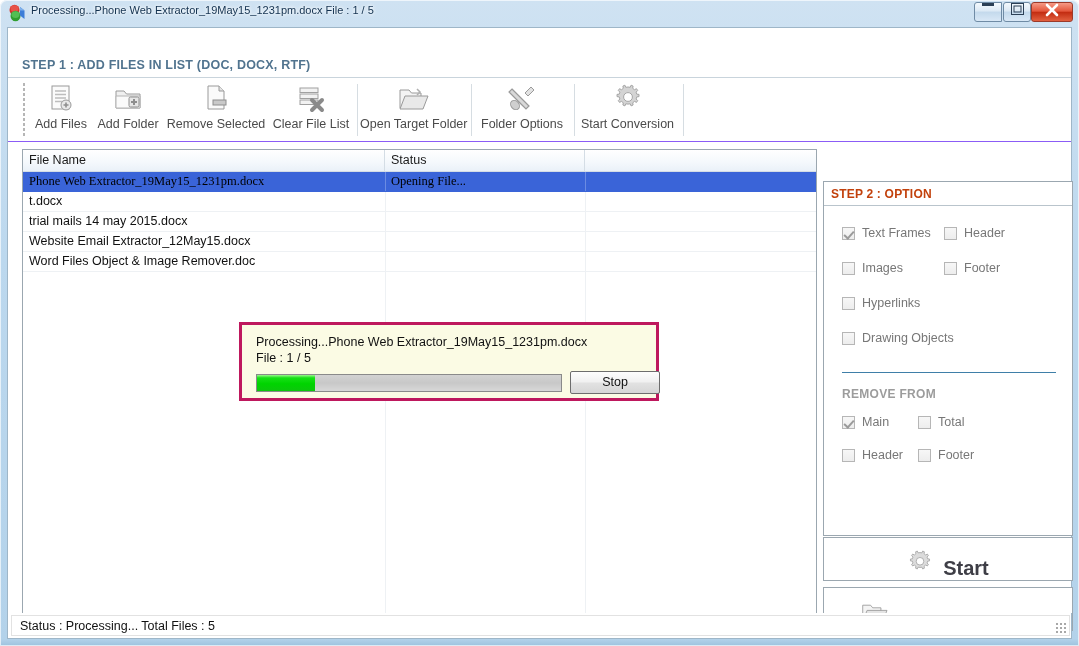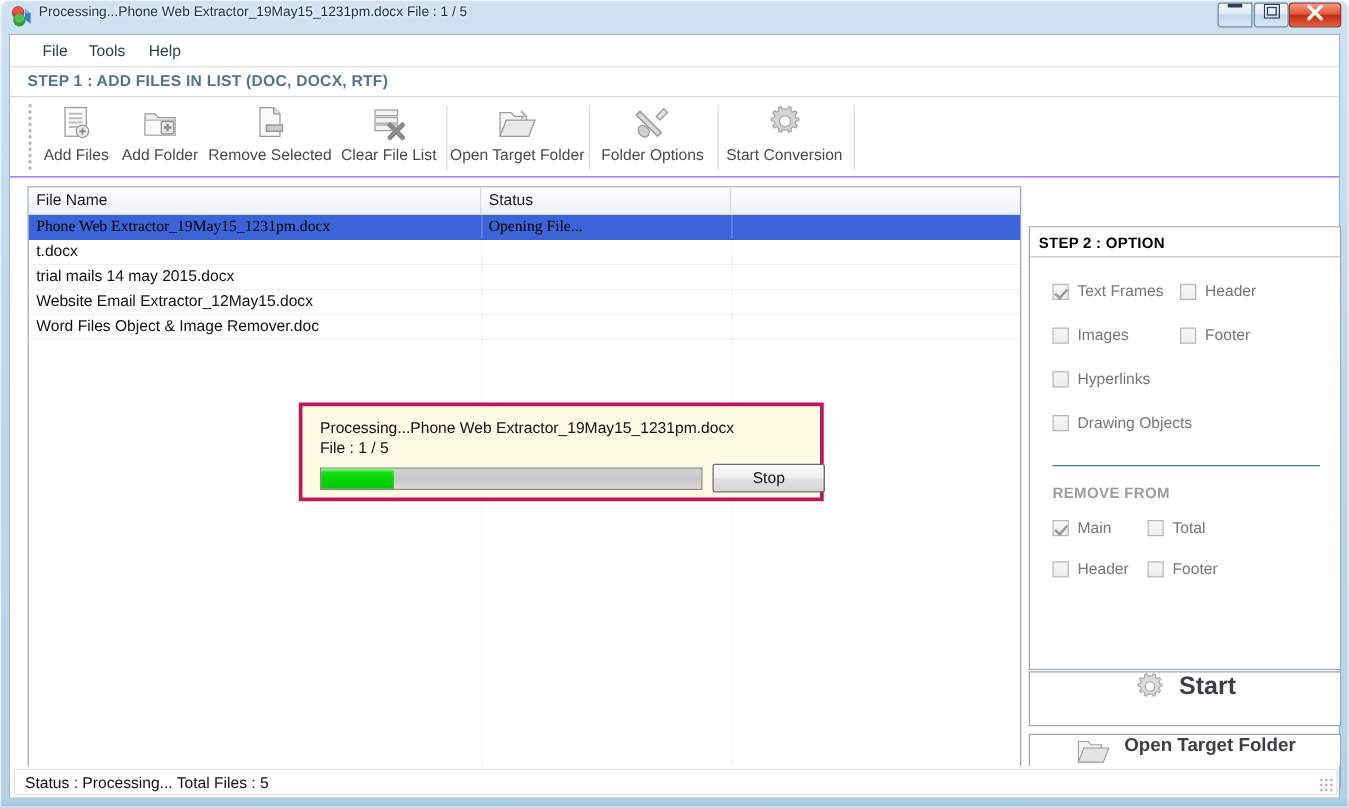--- a/index.html
+++ b/index.html
@@ -162,21 +162,21 @@
   #optpanel {
     position: absolute; left: 815px; top: 153px; width: 250px; height: 355px;
     border: 1px solid #9ba7b0; background:#ffffff;
   }
   #opt-header {
     position:absolute; left:0; top:0; width:100%; height:24px;
     border-bottom:1px solid #b9c4cc; background:#ffffff;
   }
   #opt-header span {
     position:absolute; left:7px; top:5px; font-size:12px; font-weight:bold;
-    color:#000000; letter-spacing:.2px;
+    color:#c2410c; letter-spacing:.2px;
   }
   .cb {
     position:absolute; font-size:12.5px; color:#777777; white-space:nowrap;
   }
   .cb .box {
     position:absolute; left:0; top:1px; width:13px; height:13px;
     border:1px solid #b6b6b6;
     background: linear-gradient(to bottom,#f7f7f7 0%,#ededed 100%);
   }
   .cb .box.checked::after {
@@ -190,21 +190,21 @@
   }
   #removefrom {
     position:absolute; left:18px; top:205px; font-size:12px; font-weight:bold;
     color:#9c9c9c; letter-spacing:.3px;
   }
 
   
   .bigbtn {
     position:absolute; left:815px; width:250px; height:44px;
     border:1px solid #9ba7b0; background:#ffffff; cursor:default;
-    display:flex; align-items:flex-start; justify-content:center; gap:10px;
+    display:flex; align-items:flex-end; justify-content:center; gap:10px;
   }
   #btn-start { top:509px; }
   #btn-opentarget { top:559px; }
   .bigbtn .lbl { font-weight:bold; color:#3e3e46; }
   #btn-start .lbl { font-size:20px; }
   #btn-opentarget .lbl { font-size:15px; }
 
   
   #statusbar {
     position:absolute; left:7px; top:613px; width:1065px; height:26px;
@@ -259,25 +259,20 @@
     <div class="winbtn" id="btn-close">
       <svg class="glyph-close" width="14" height="14" viewBox="0 0 14 14">
         <path d="M2 2 L12 12 M12 2 L2 12" stroke="#ffffff" stroke-width="2.6" stroke-linecap="round"></path>
         <path d="M2 2 L12 12 M12 2 L2 12" stroke="#ffffff" stroke-width="1" stroke-linecap="round"></path>
       </svg>
     </div>
   </div>
 
   <div id="client">
 
-    <div id="menubar">
-      <div class="menu-item" style="left:20px">File</div>
-      <div class="menu-item" style="left:57px">Tools</div>
-      <div class="menu-item" style="left:105px">Help</div>
-    </div>
 
     <div id="step1">
       <div id="step1-label">STEP 1 : ADD FILES IN LIST (DOC, DOCX, RTF)</div>
     </div>
 
     <div id="toolbar">
       <div id="tb-grip"></div>
 
       <div class="tb-btn" style="left:24px; width:58px">
         <div class="tb-icon">

